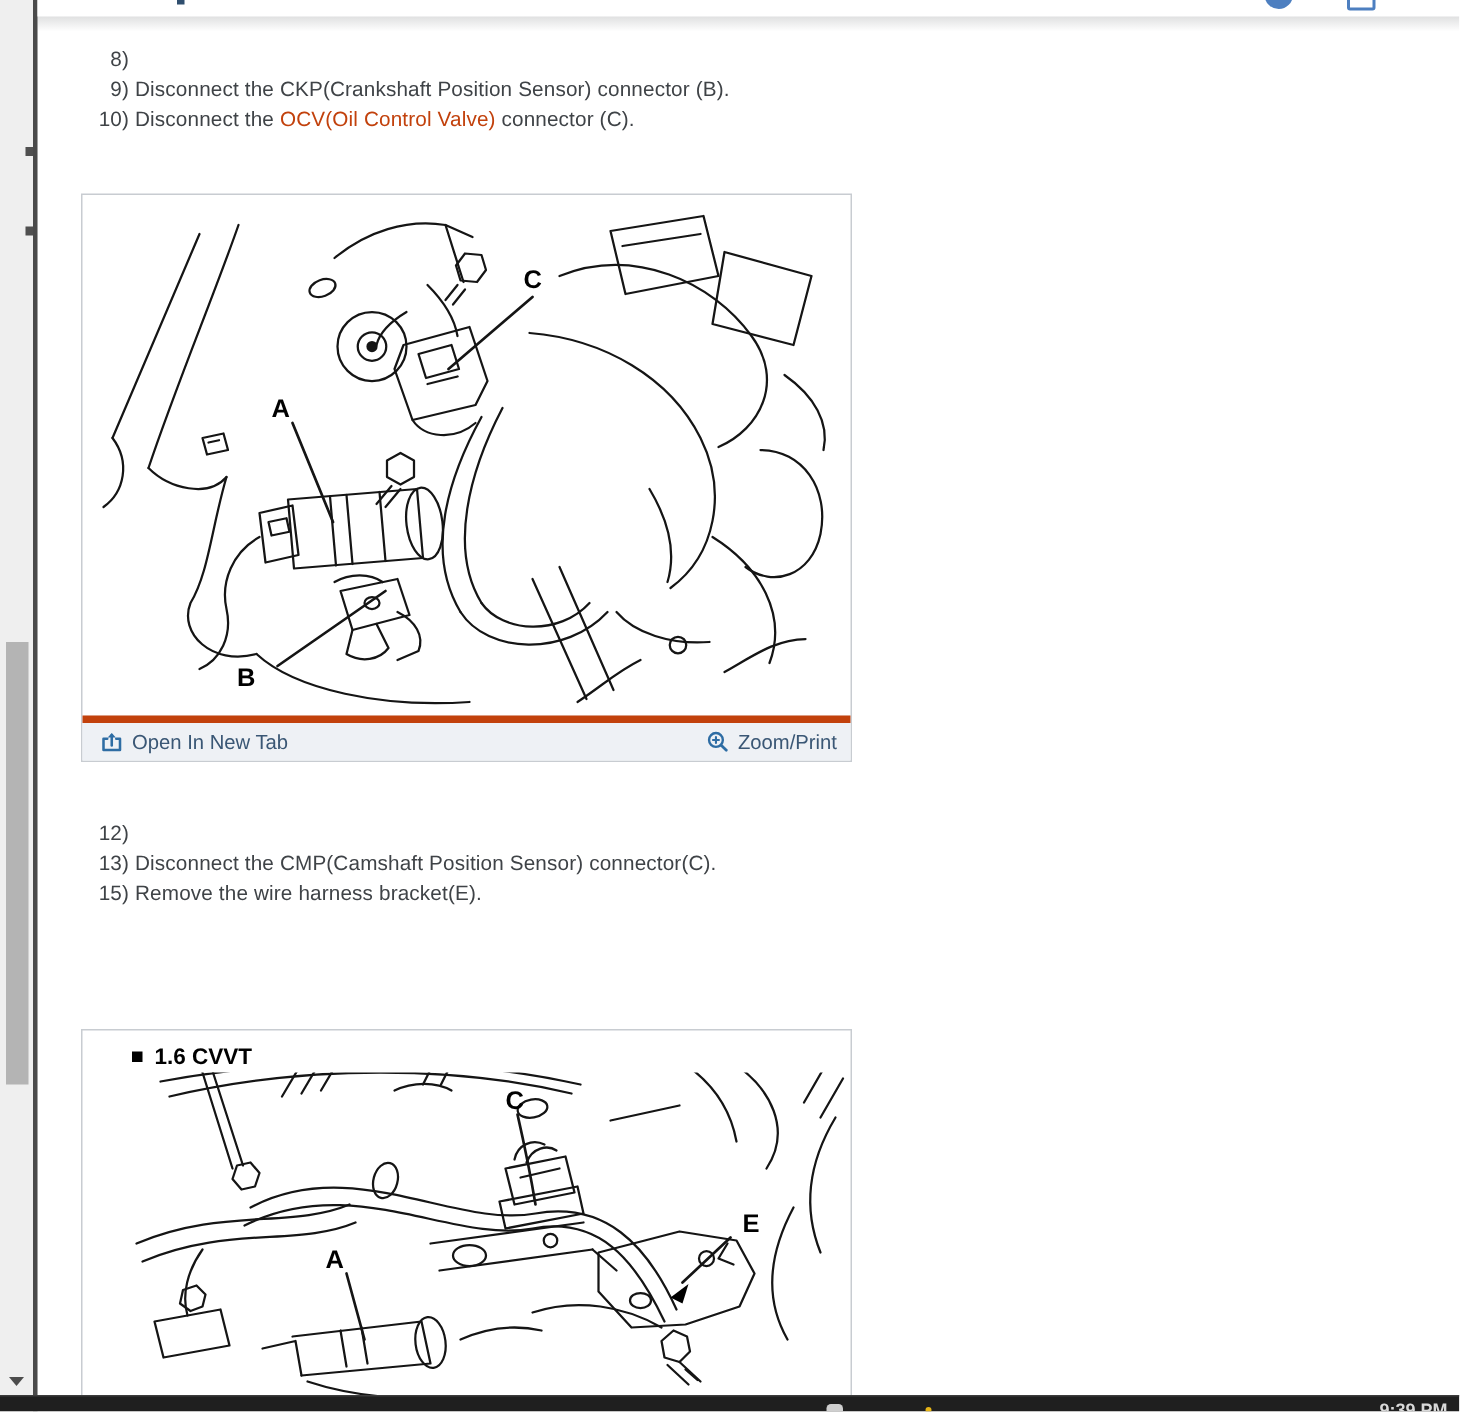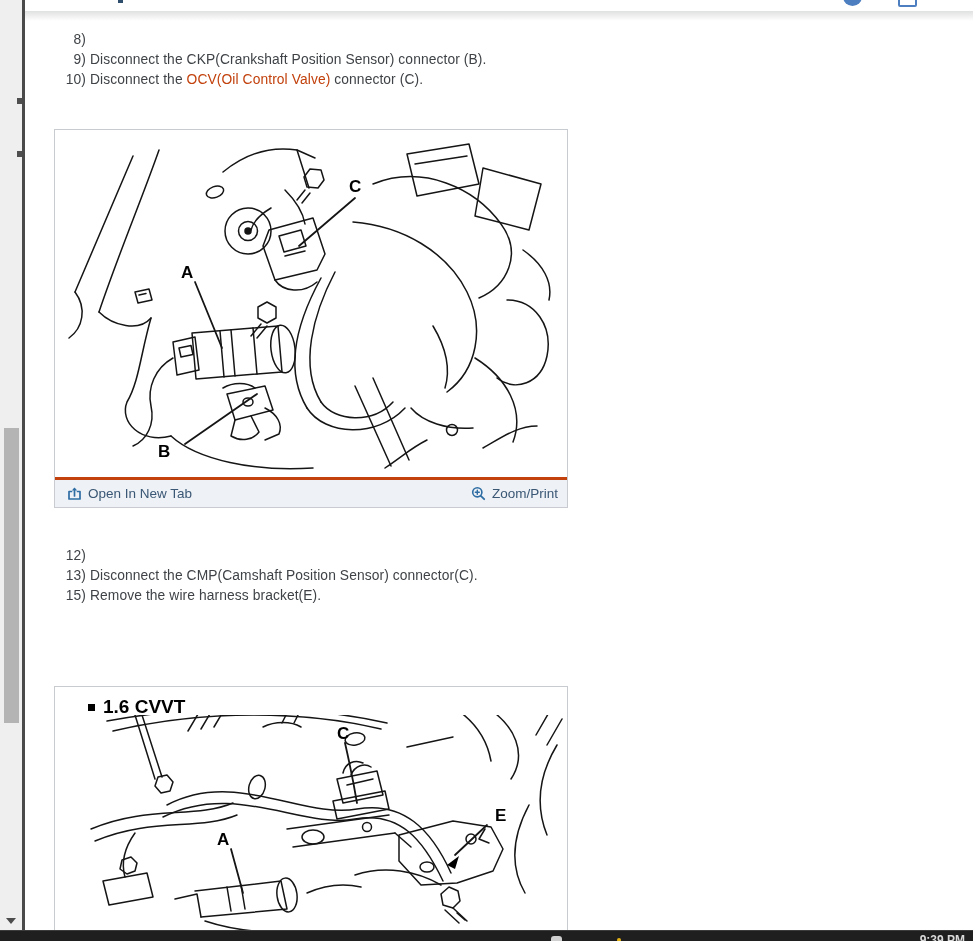--- a/index.html
+++ b/index.html
@@ -35,27 +35,27 @@
   
   .figure{position:absolute;left:54px;width:514px;background:#fff;border:1px solid #c8ccd1;box-sizing:border-box;}
   .figure1{top:129px;height:379px;}
   .figure2{top:686px;height:252px;}
   .fig-art{position:absolute;left:0;top:0;}
   .fig-art svg{display:block;}
   .art{stroke:#151515;fill:none;stroke-linecap:round;stroke-linejoin:round;}
   .lbl{font-family:"Liberation Sans",sans-serif;font-weight:bold;font-size:17px;fill:#000;stroke:none;}
 
   .fig-footer{position:absolute;left:0;bottom:0;width:100%;height:30px;background:#eef1f5;
-              border-top:3px solid #c2410c;display:flex;align-items:center;justify-content:space-between;
+              border-top:5px solid #c2410c;display:flex;align-items:center;justify-content:space-between;
               padding:0 9px 0 12px;box-sizing:border-box;}
   .fig-link{display:flex;align-items:center;gap:6px;color:#3a5775;font-size:13.5px;cursor:pointer;}
   .fig-link svg{display:block;}
 
   .fig2-title{position:absolute;left:33px;top:9px;display:flex;align-items:center;gap:8px;
-              font-weight:bold;font-size:19px;color:#000;}
+              font-weight:bold;font-size:15px;color:#000;}
   .bullet{width:7px;height:7px;background:#000;display:inline-block;}
 
   
   .taskbar{position:absolute;left:0;top:930px;width:973px;height:11px;background:#1f1f1f;
            border-top:1px solid #3c3c3c;overflow:hidden;z-index:9;box-sizing:content-box;font-weight:bold;}
   .tb-white{position:absolute;left:551px;top:5px;width:11px;height:6px;background:#cfcfcf;border-radius:3px 3px 0 0;}
   .tb-yellow{position:absolute;left:617px;top:7px;width:4px;height:4px;background:#e7b416;border-radius:2px;}
   .tb-time{position:absolute;right:8px;top:2px;color:#d9d9d9;font-size:12px;}
 </style>
 </head>

